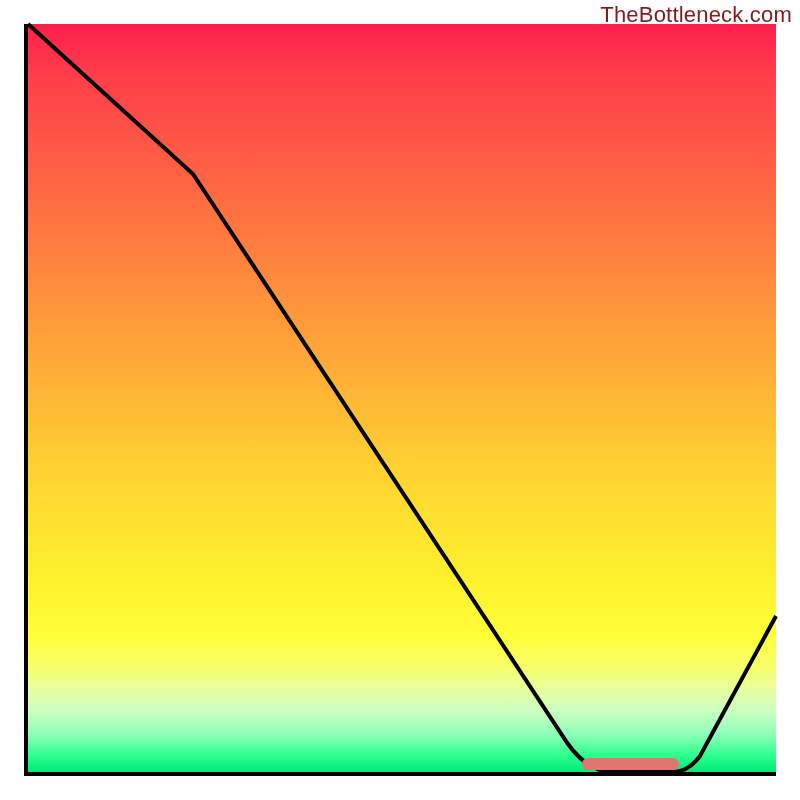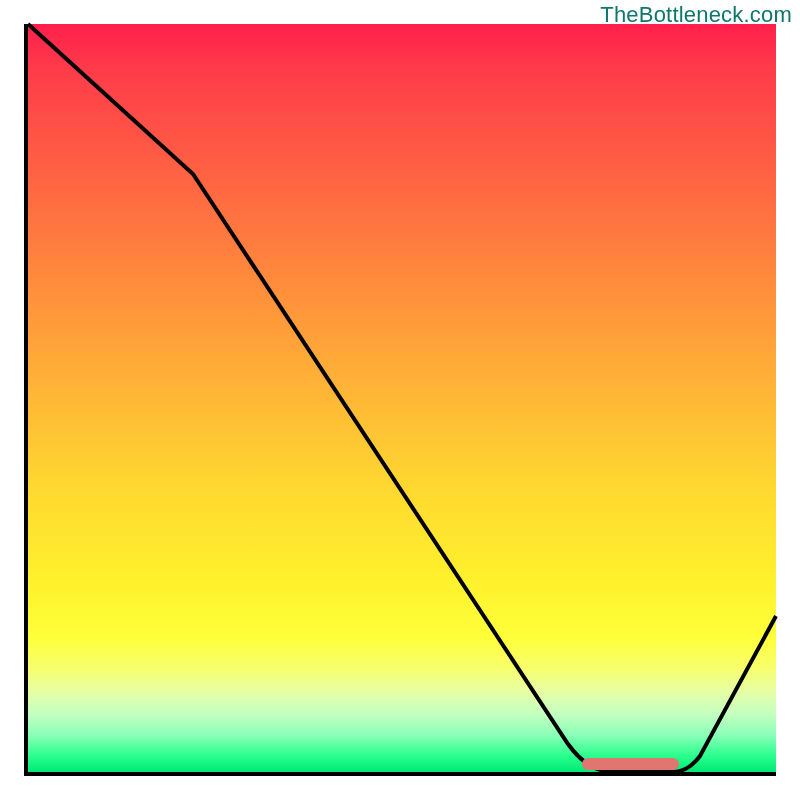--- a/index.html
+++ b/index.html
@@ -12,21 +12,21 @@
   }
   .container {
     position: relative;
     width: 800px;
     height: 800px;
   }
   .watermark {
     position: absolute;
     top: 2px;
     right: 8px;
-    color: #0f766e;
+    color: #7f1d1d;
     font-size: 22px;
     font-weight: 500;
     letter-spacing: 0.2px;
   }
   .plot-area {
     position: absolute;
     left: 24px;
     top: 24px;
     width: 752px;
     height: 752px;

